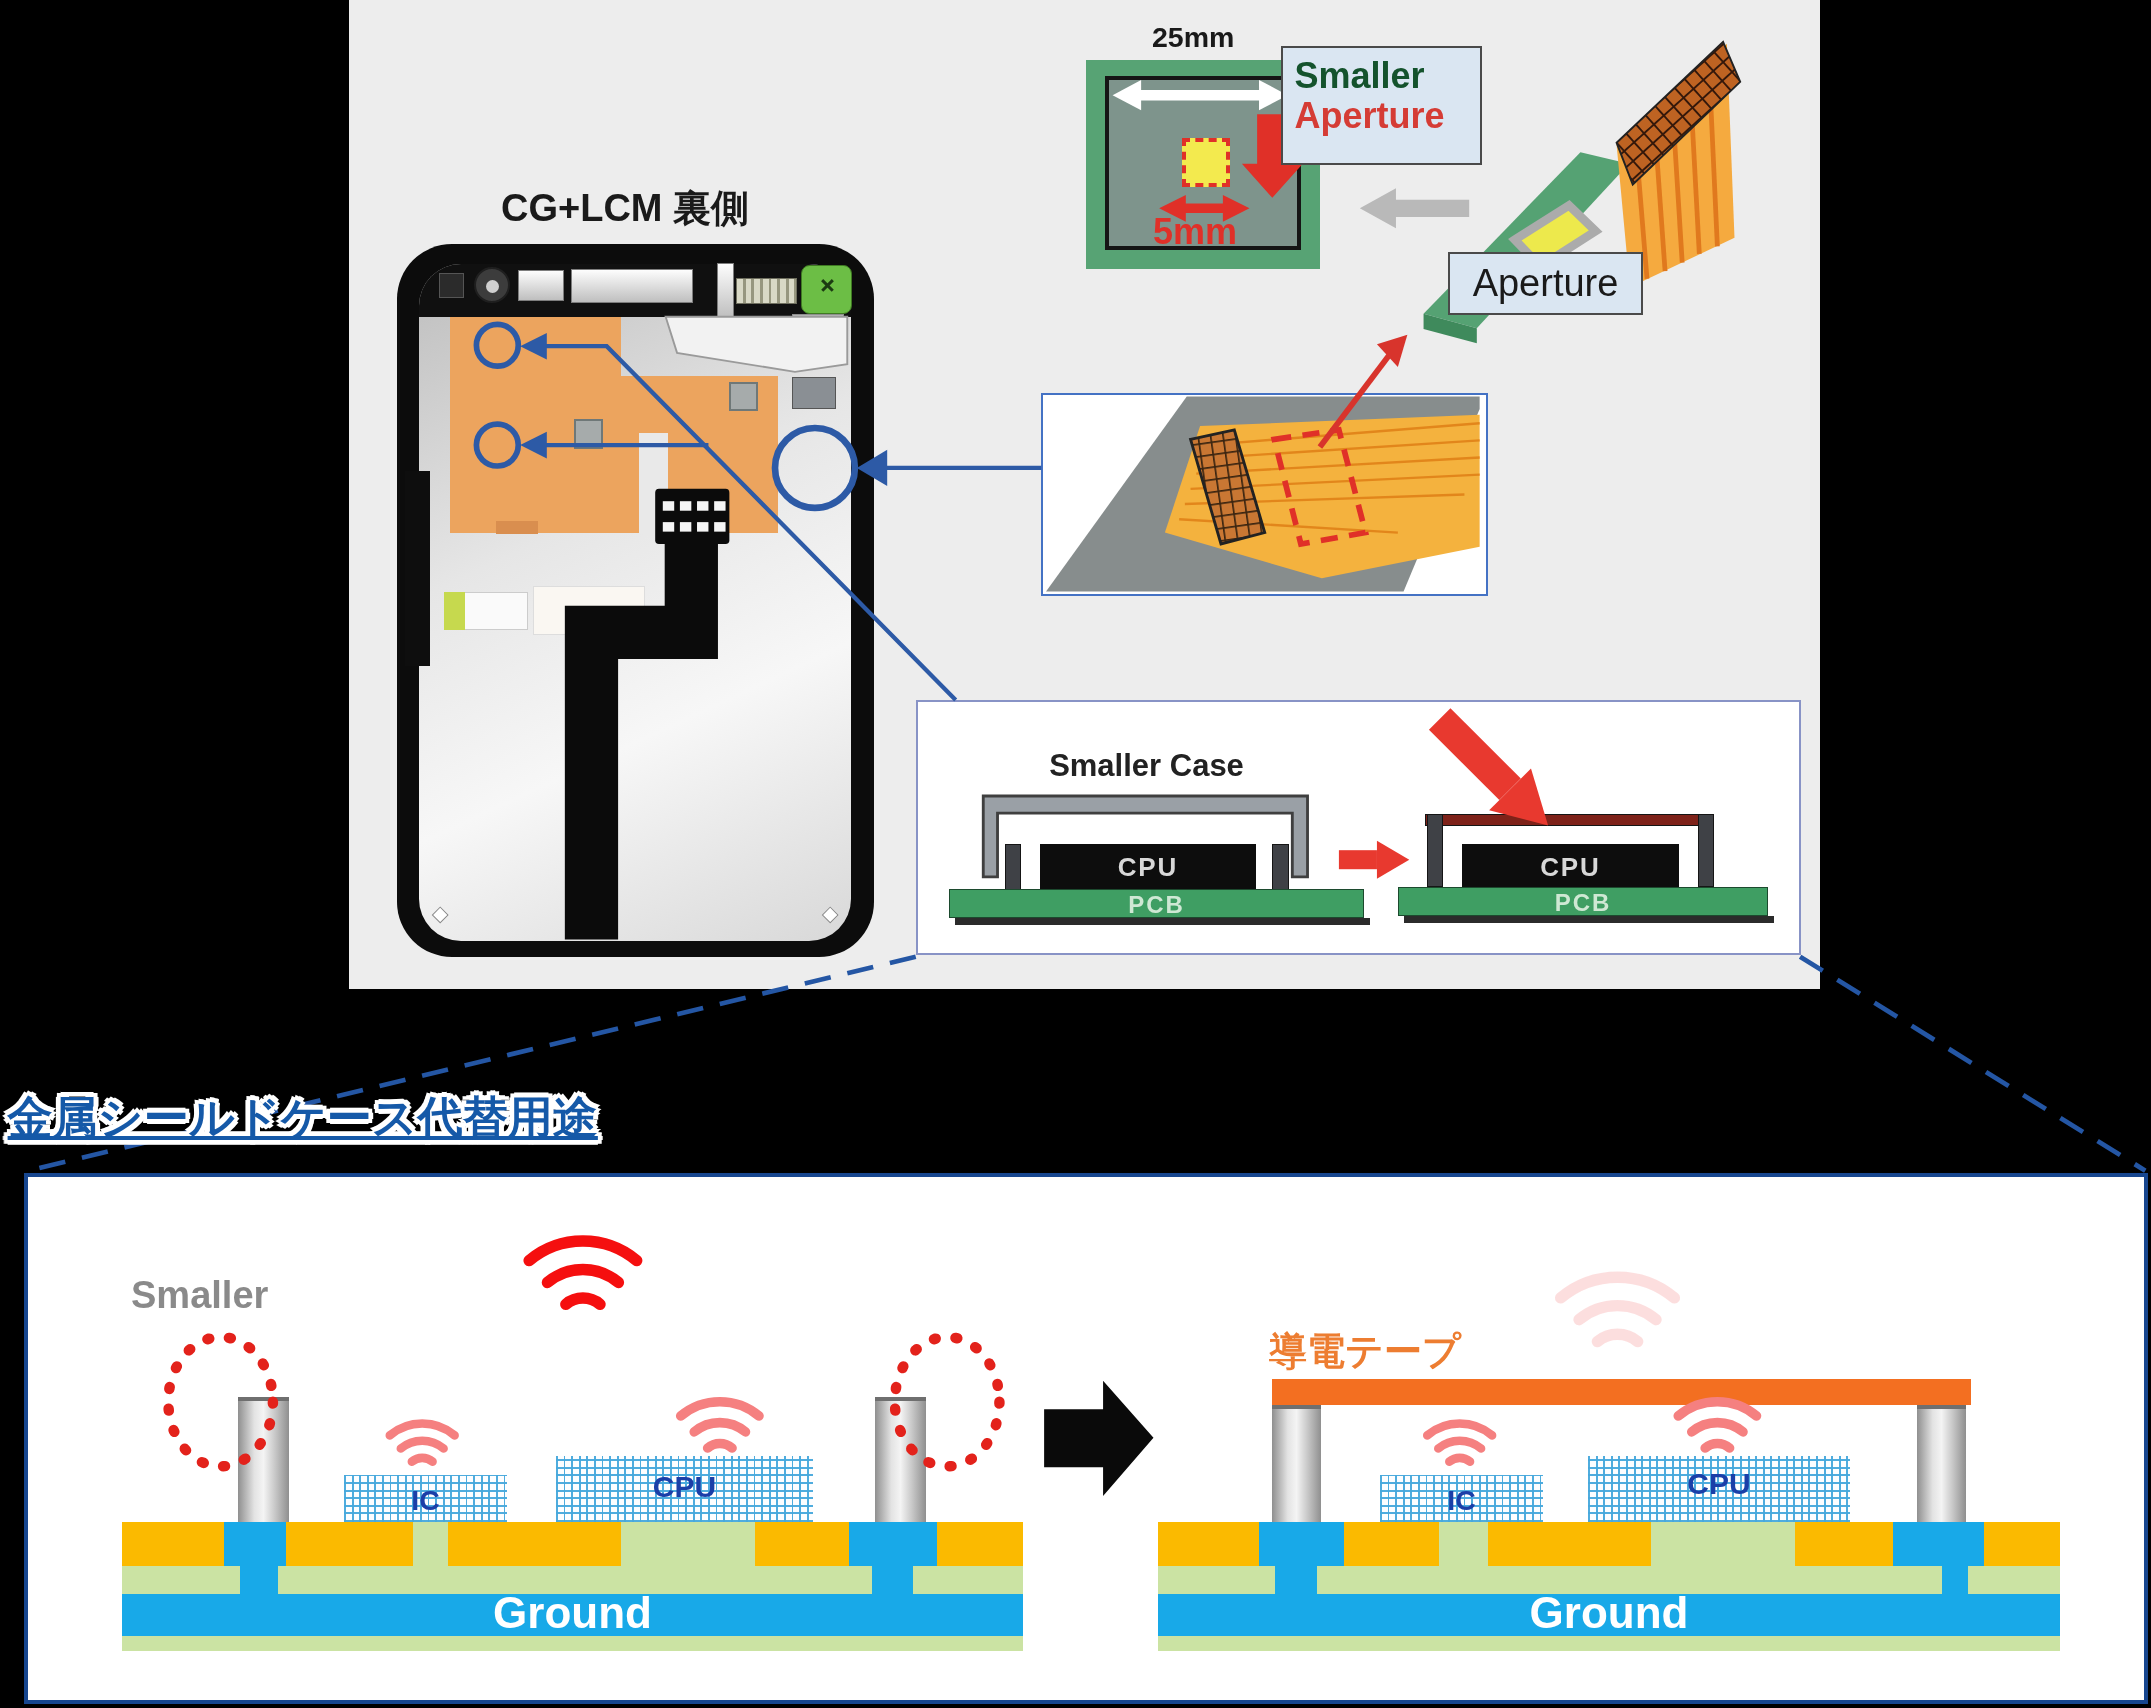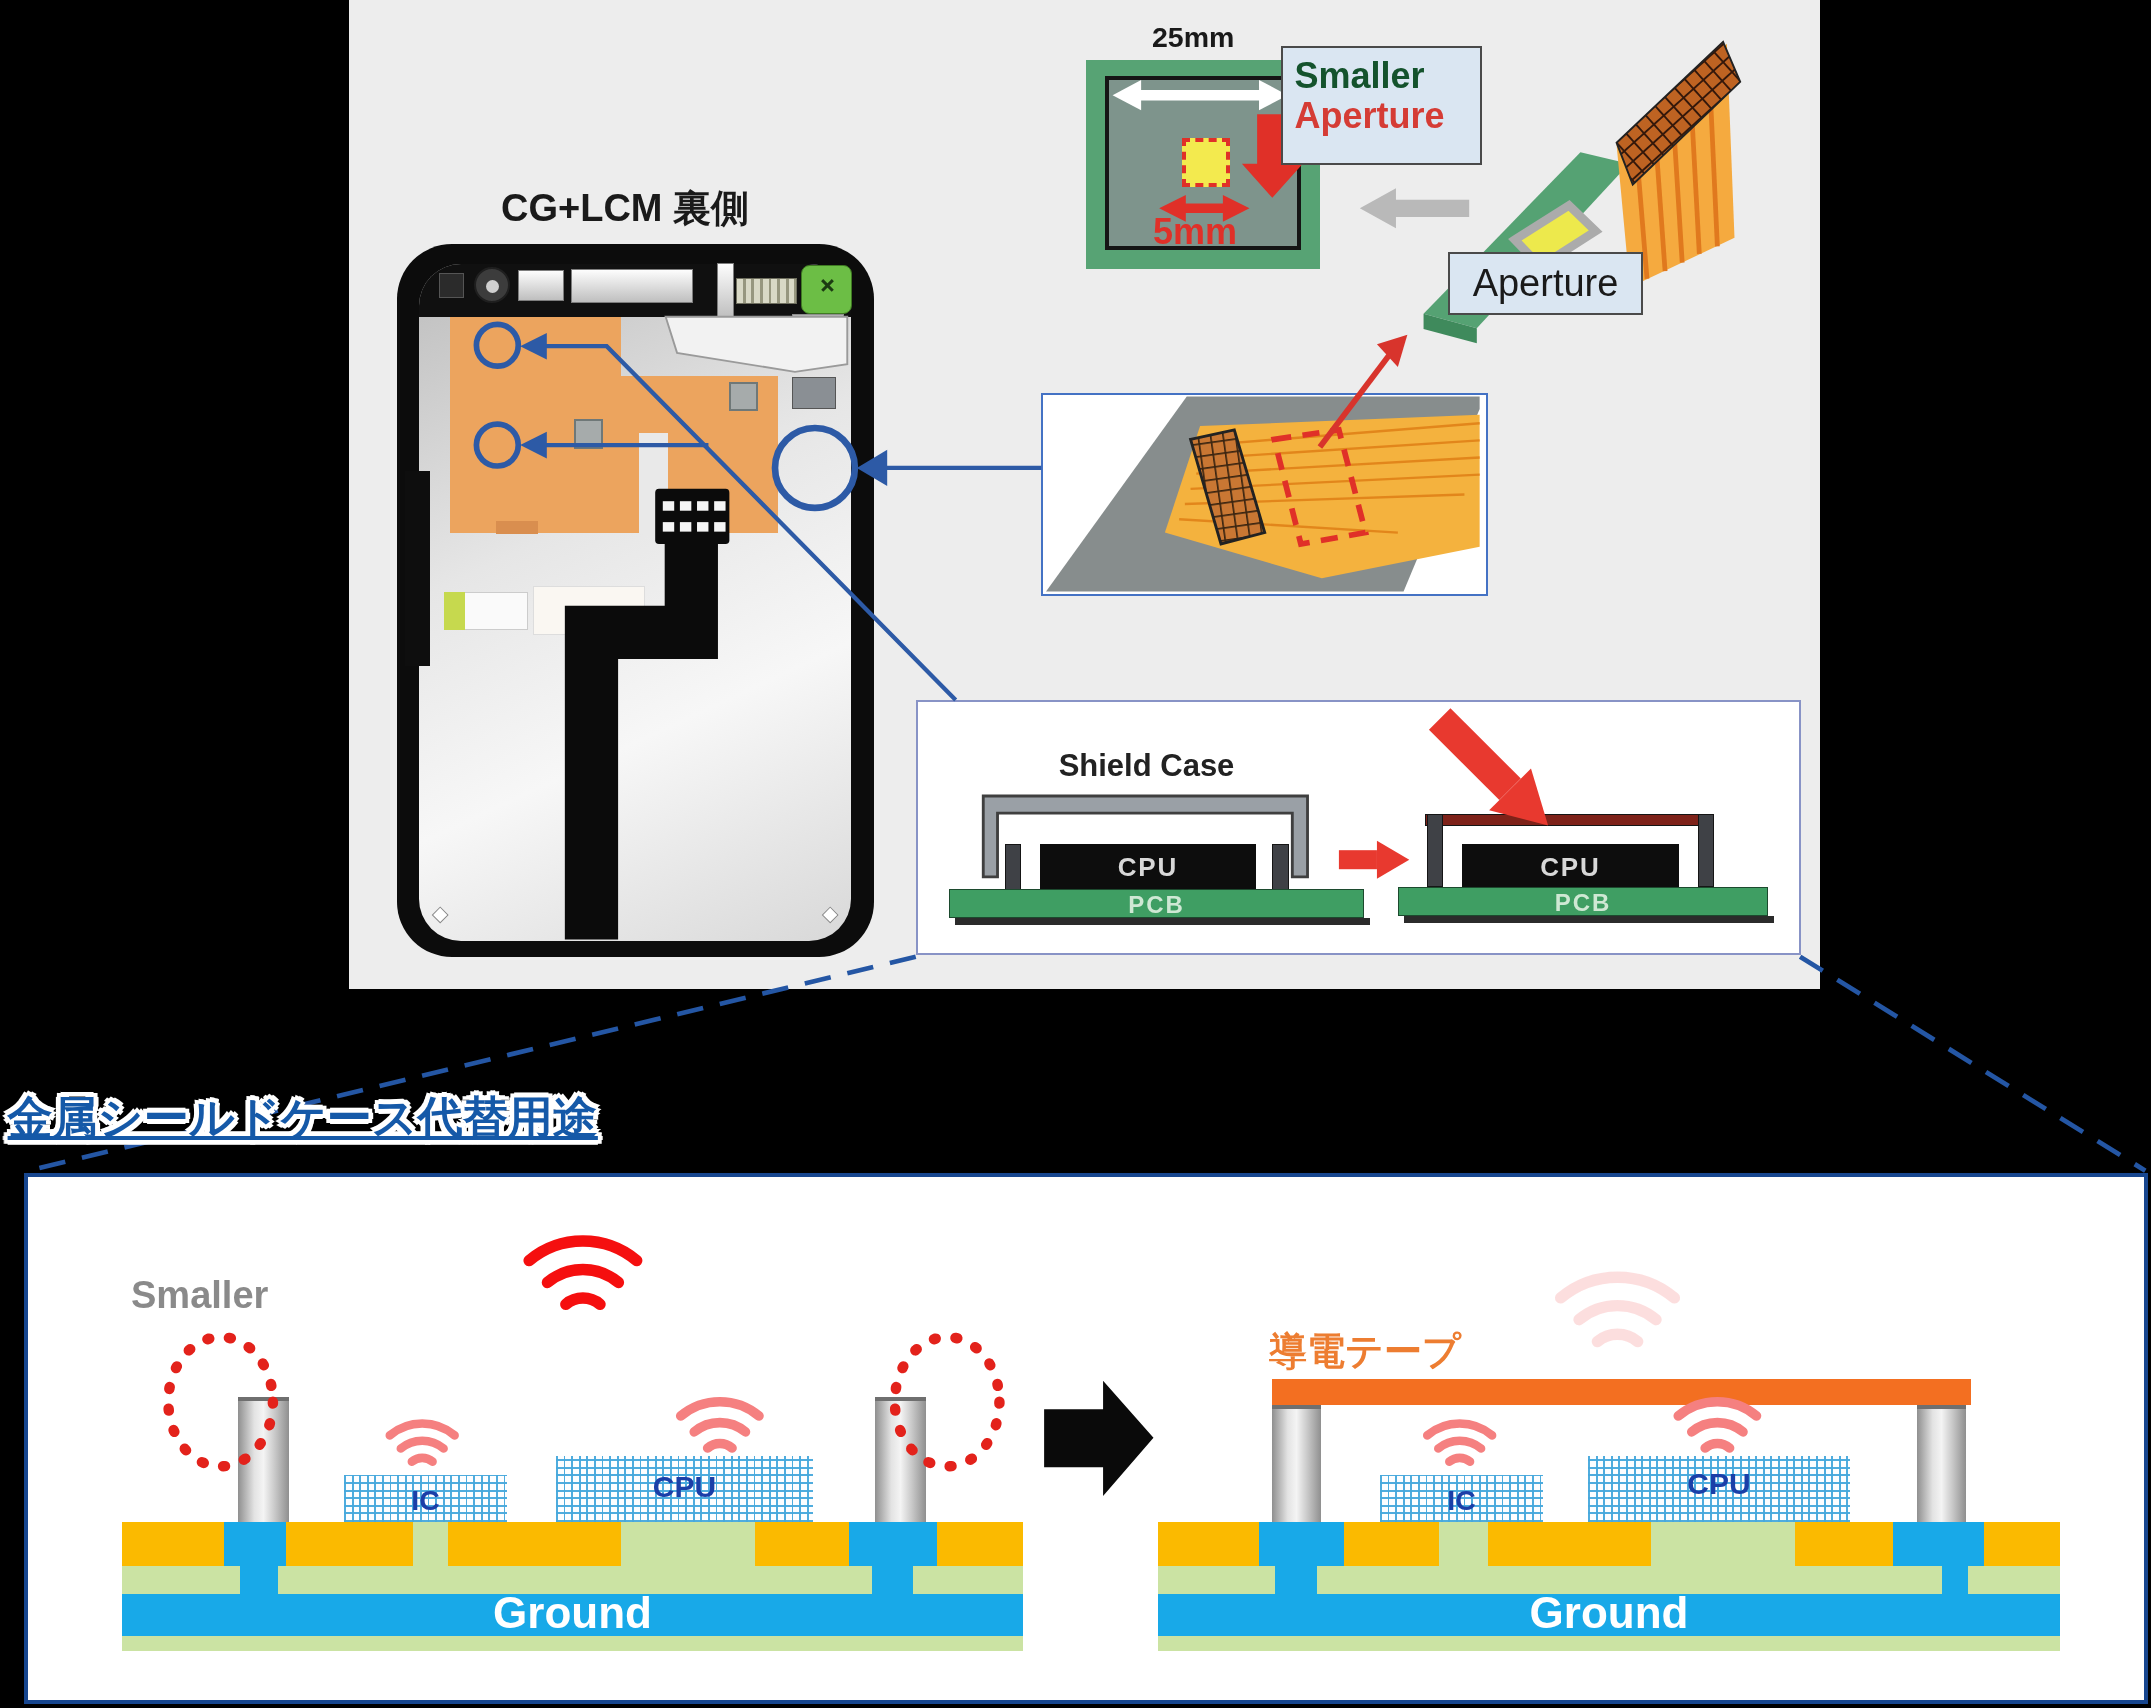--- a/index.html
+++ b/index.html
@@ -269,21 +269,21 @@
 
 <div class="abs callout label-box" style="left:1281px;top:46px;width:201px;height:119px;padding:7.6px 0 0 11.4px;">
   <div style="font-size:36px;font-weight:bold;color:#14532d;line-height:1.12;">Smaller</div>
   <div style="font-size:36px;font-weight:bold;color:#D53C35;line-height:1.12;">Aperture</div>
 </div>
 
 <div class="abs callout label-box ctr" style="left:1448px;top:252px;width:195px;height:63px;">
   <span style="font-size:38px;color:#1a1a1a;line-height:59px;">Aperture</span>
 </div>
 
-<div class="lbl ctr" style="left:1004px;top:748px;width:285px;font-size:31px;color:#222;">Shield Case</div>
+<div class="lbl ctr" style="left:1004px;top:748px;width:285px;font-size:31px;color:#222;">Smaller Case</div>
 <div class="lbl ctr" style="left:1040px;top:852px;width:216px;font-size:26px;font-weight:bold;color:#d8d8d8;letter-spacing:1.9px;">CPU</div>
 <div class="lbl ctr" style="left:949px;top:891px;width:415px;font-size:24px;font-weight:bold;color:#CFE8D4;letter-spacing:1.9px;">PCB</div>
 <div class="lbl ctr" style="left:1462px;top:852px;width:217px;font-size:26px;font-weight:bold;color:#d8d8d8;letter-spacing:1.9px;">CPU</div>
 <div class="lbl ctr" style="left:1398px;top:889px;width:370px;font-size:24px;font-weight:bold;color:#CFE8D4;letter-spacing:1.9px;">PCB</div>
 
 <div class="lbl outline-white" style="left:7.6px;top:1088px;font-size:45px;font-weight:bold;color:#1559A8;">金属シールドケース代替用途</div>
 
 <div class="lbl" style="left:131px;top:1274px;font-size:38px;font-weight:bold;color:#8a8a8a;">Smaller</div>
 <div class="lbl ctr" style="left:344px;top:1484px;width:163px;font-size:28.5px;font-weight:bold;color:#1b3fa8;">IC</div>
 <div class="lbl ctr" style="left:556px;top:1470px;width:257px;font-size:30px;font-weight:bold;color:#1b3fa8;">CPU</div>

